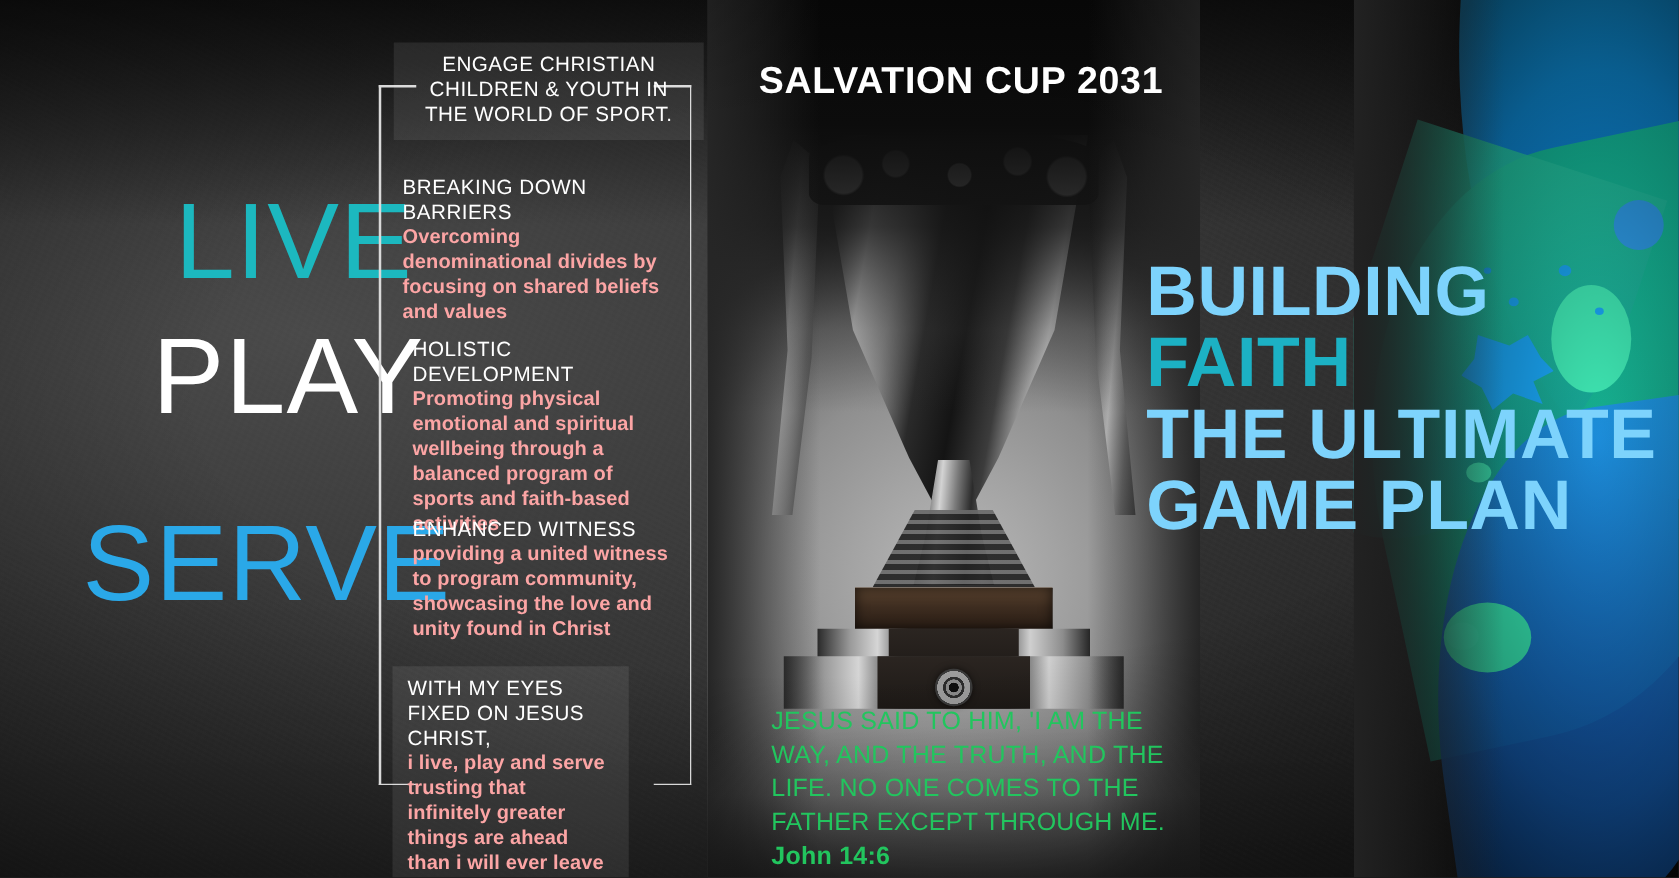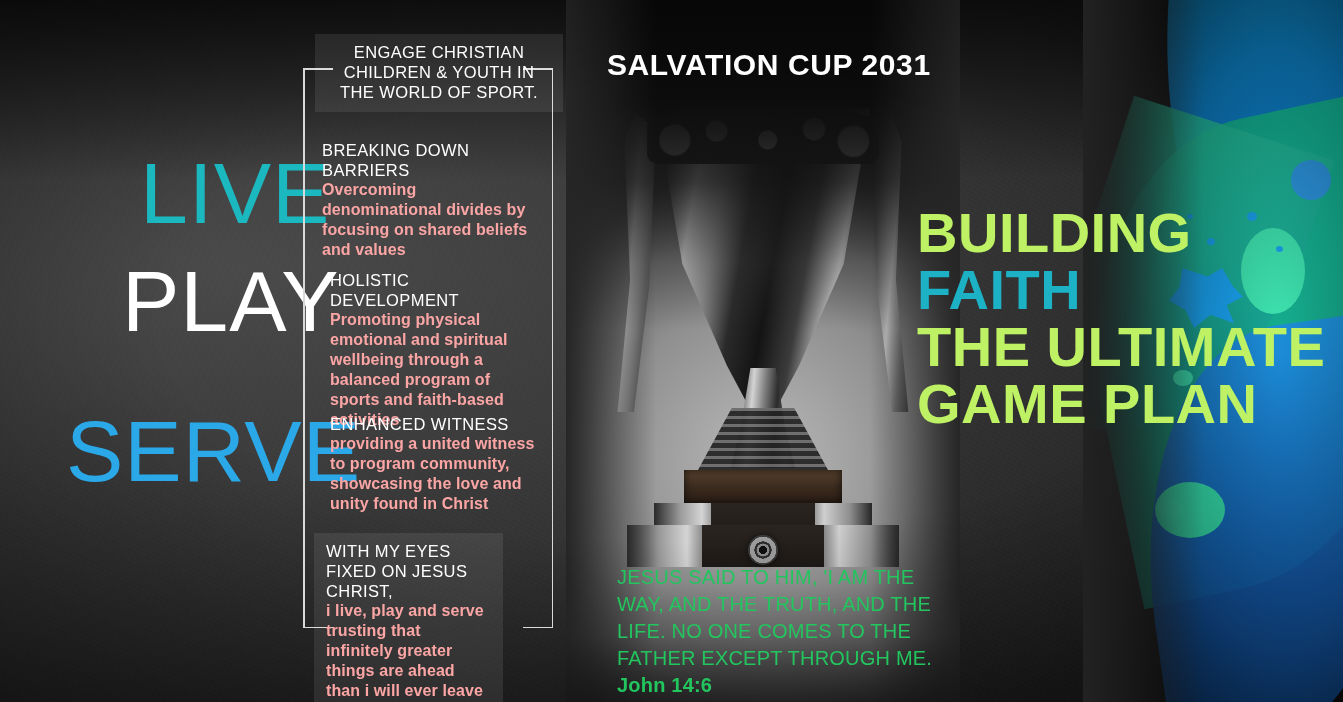--- a/index.html
+++ b/index.html
@@ -142,21 +142,21 @@
   .b-eyes{ left:314px; top:533px; width:189px; }
 
   
   .cup-title{ position:absolute; left:607px; top:48px; font-size:30px; font-weight:bold;
     color:#ffffff; letter-spacing:.6px; }
   .verse{ position:absolute; left:617px; top:564px; width:350px;
     color:#22c55e; font-size:20px; line-height:1.35; letter-spacing:.2px; }
   .verse .ref{ font-weight:bold; }
 
   .headline{ position:absolute; left:917px; top:204px; line-height:1.02; }
-  .headline div{ font-size:56px; font-weight:bold; letter-spacing:.5px; color:#bef264; }
+  .headline div{ font-size:56px; font-weight:bold; letter-spacing:.5px; color:#7dd3fc; }
   .headline .faith{ color:#1cb1c4; }
 
   
   .art{ position:absolute; right:0; top:0; width:260px; height:702px; overflow:hidden; }
   .sw{ position:absolute; }
   .sw1{ right:-60px; top:-40px; width:260px; height:430px;
     background:linear-gradient(160deg,#0f9de0 0%,#0d7fd6 60%,#0b63b8 100%);
     border-radius:0 0 0 100% ;
     transform:rotate(8deg); }
   .sw2{ right:-80px; top:120px; width:330px; height:460px;

